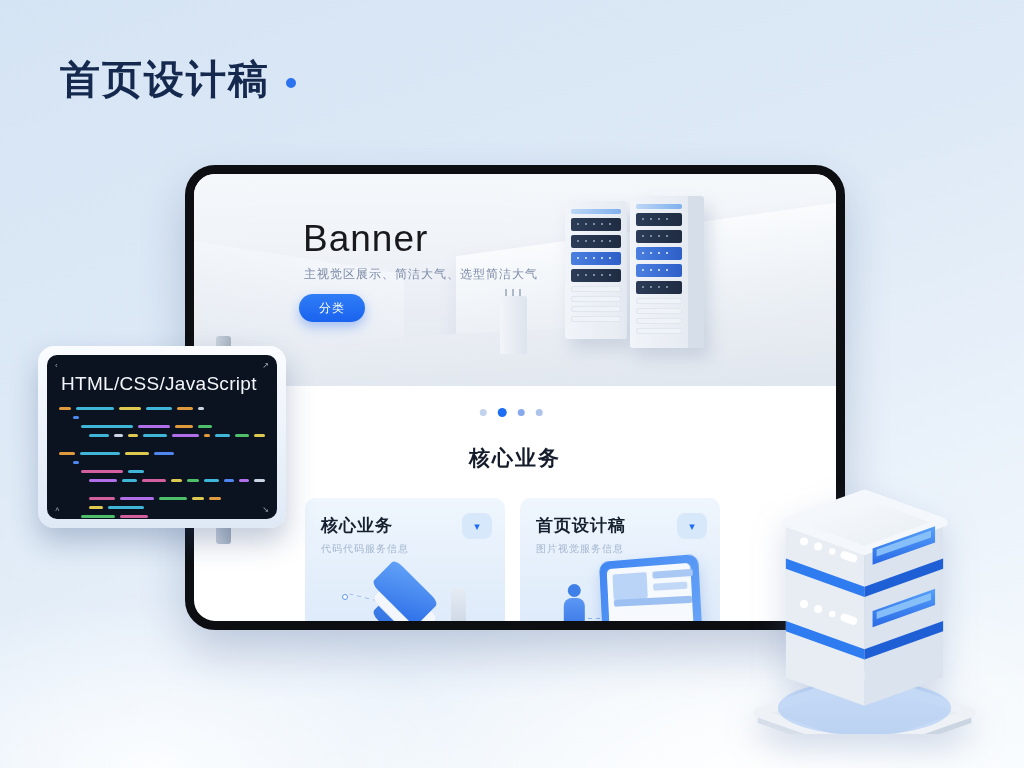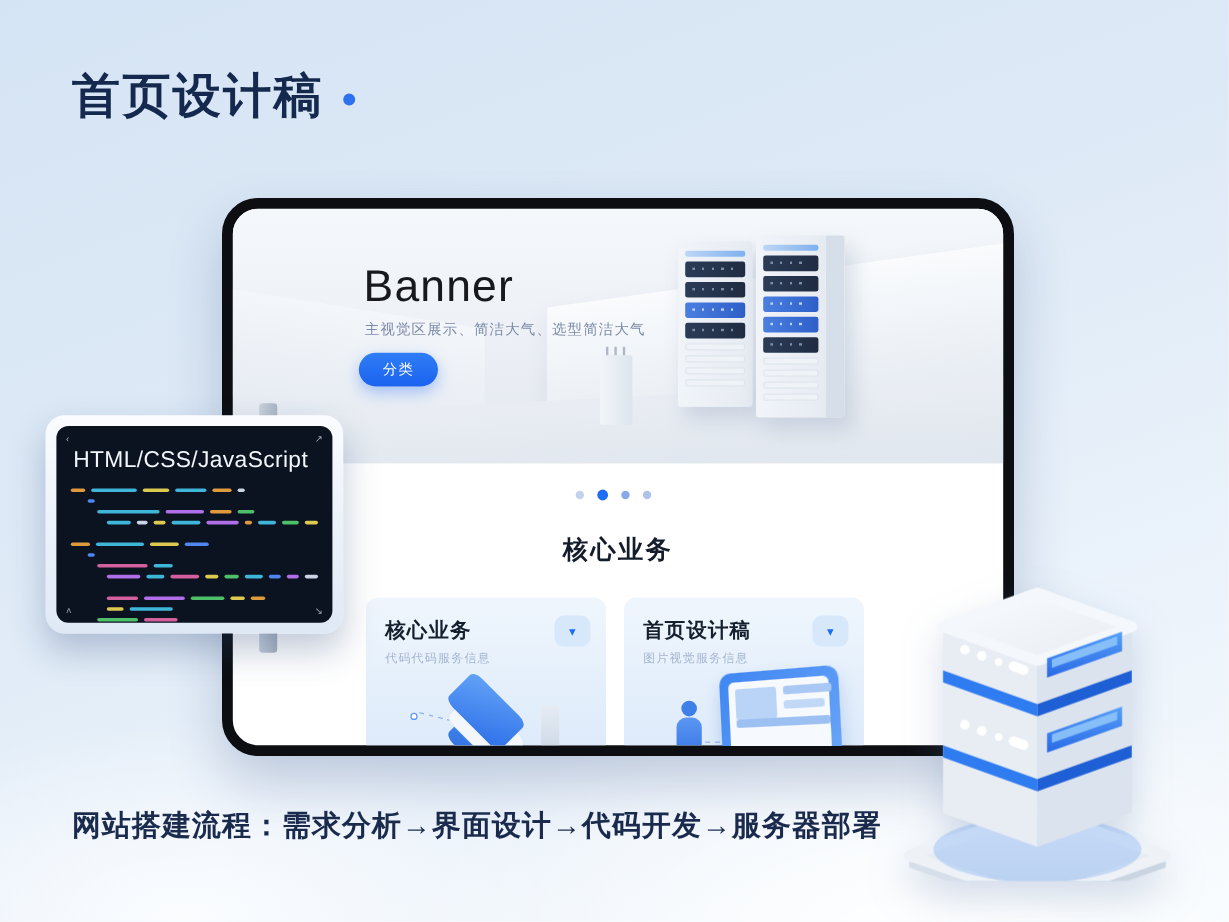--- a/index.html
+++ b/index.html
@@ -372,14 +372,13 @@
       <circle cx="64" cy="126" r="4" fill="#ffffff"></circle>
     <circle cx="78" cy="131" r="3.2" fill="#ffffff"></circle>
     <rect x="86" y="132" width="17" height="8" rx="4" fill="#ffffff" transform="rotate(19.7 94 136)"></rect>
 
     <path d="M118,66 L180,44 L180,60 L118,82 Z" fill="url(#panelG)"></path>
     <path d="M122,67 L176,48 L176,55 L122,74 Z" fill="#8ec4fa" opacity=".9"></path>
     <path d="M118,128 L180,106 L180,122 L118,144 Z" fill="url(#panelG)"></path>
     <path d="M122,129 L176,110 L176,117 L122,136 Z" fill="#8ec4fa" opacity=".9"></path>
   </svg>
 
-  <div class="footer-text">网站搭建流程：需求分析→界面设计→代码开发→服务器部署</div>
 </div>
 
 </body></html>

